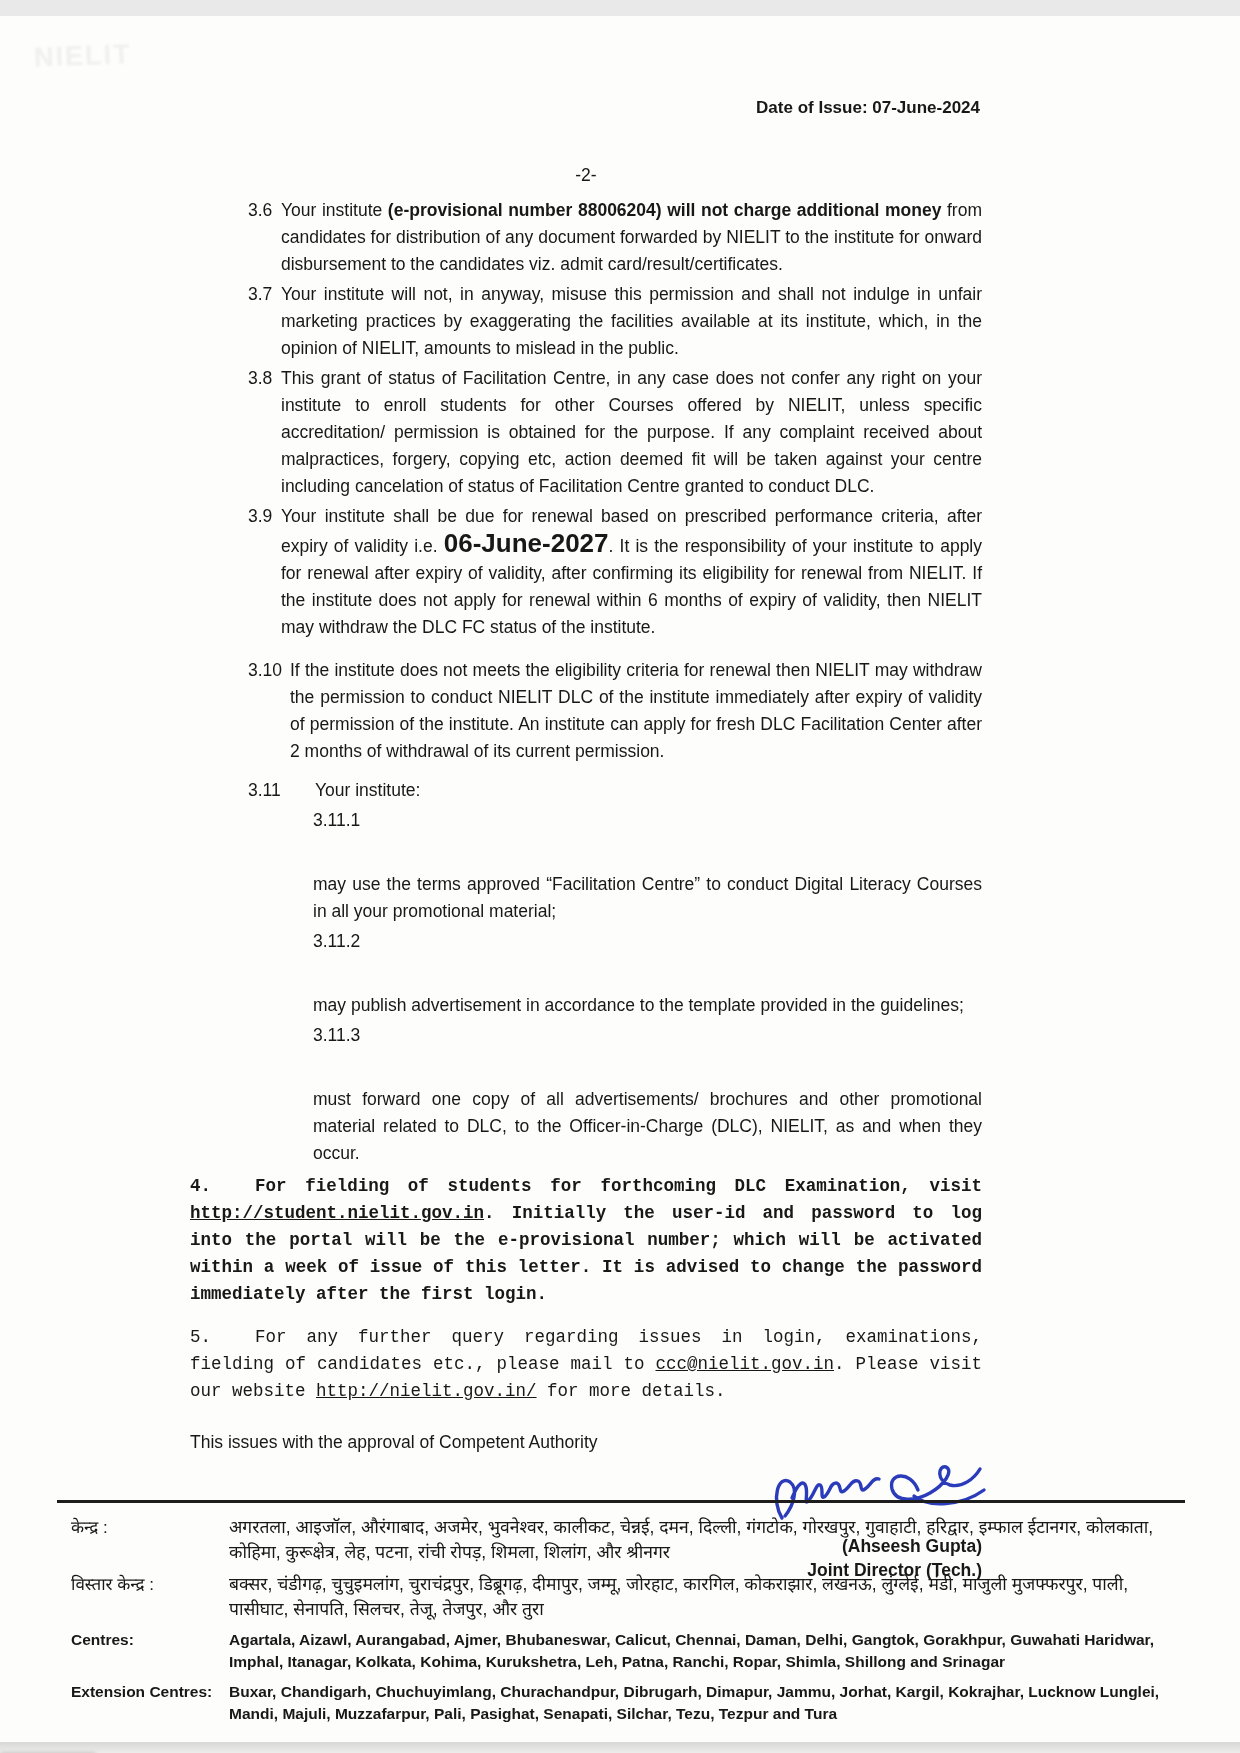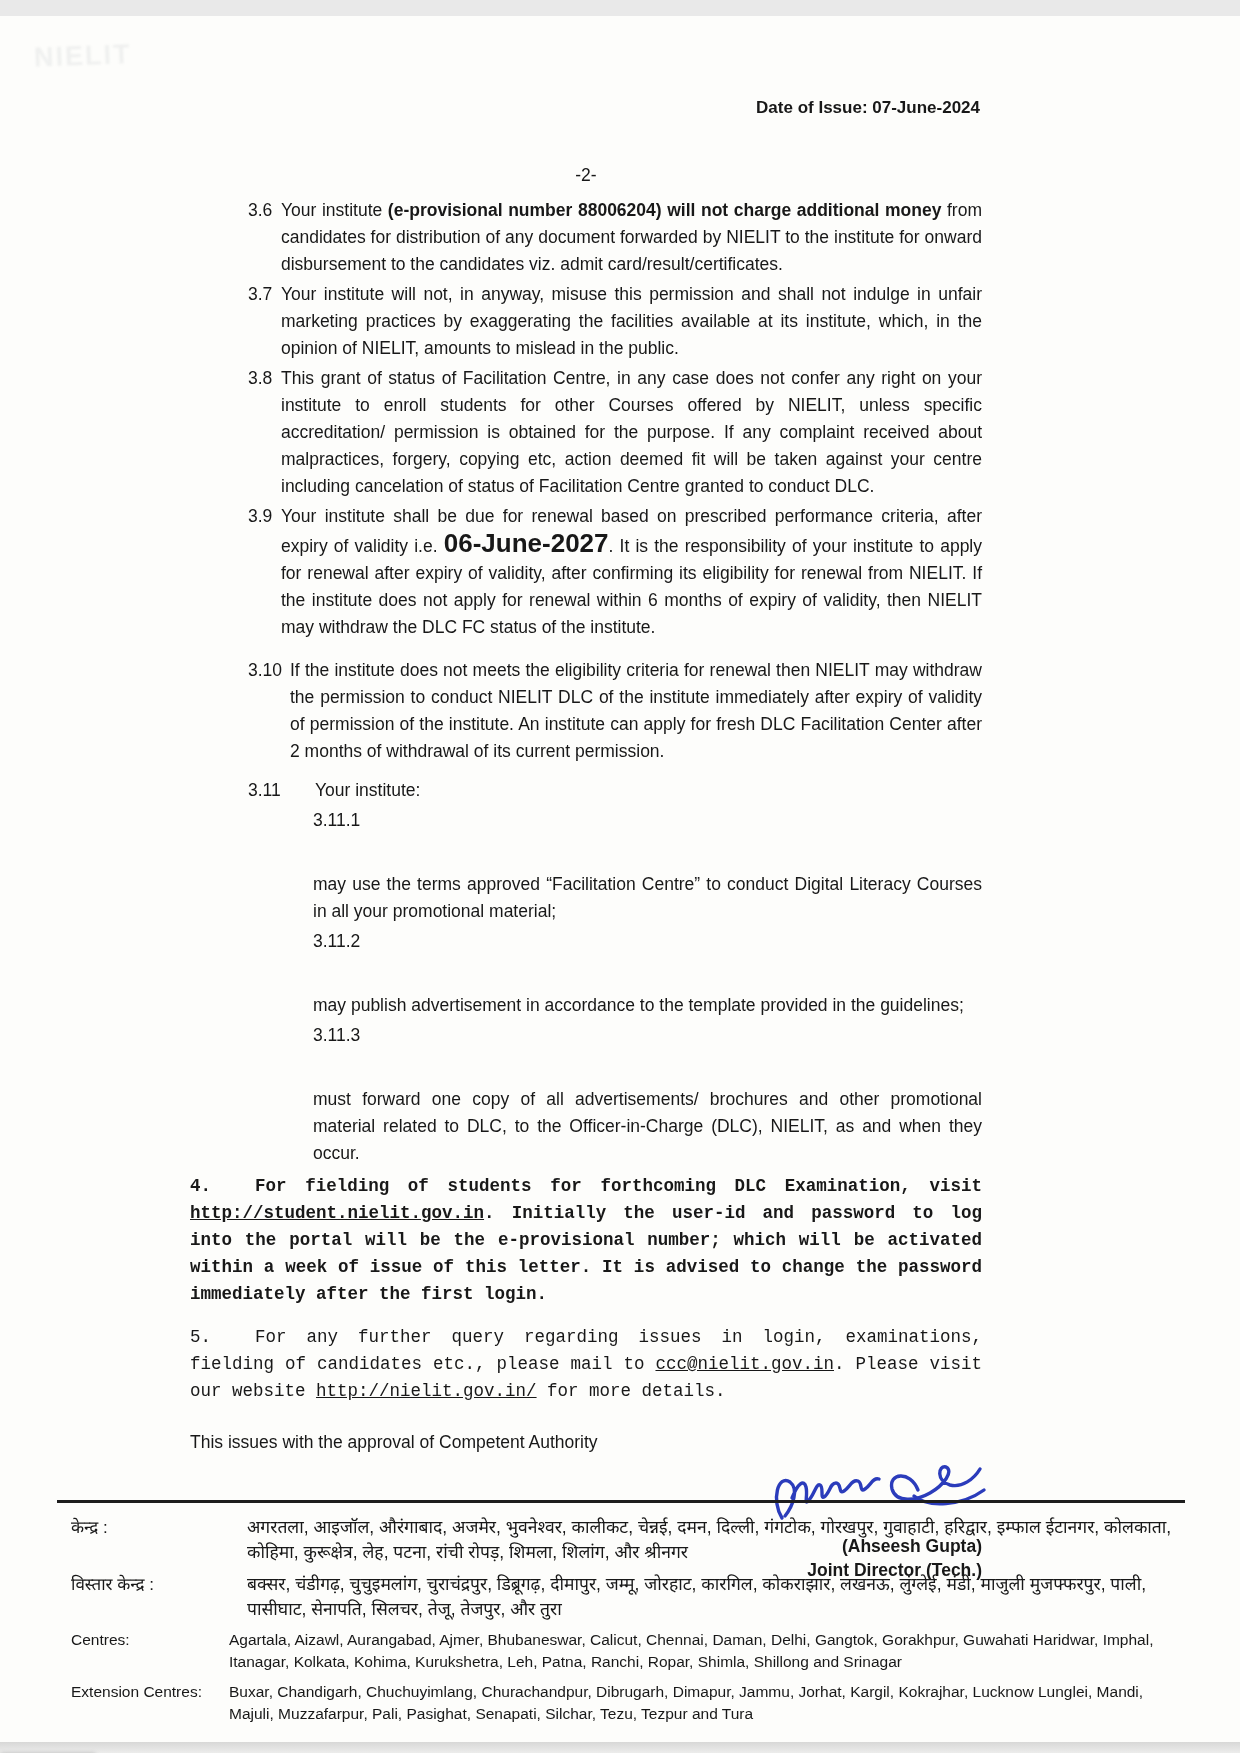--- a/index.html
+++ b/index.html
@@ -45,23 +45,23 @@
   .seg-b{font-weight:700;}
   .seg-u{text-decoration:underline;}
   .seg-lg{font-weight:700;font-size:26px;}
   .footer{
     position:absolute;top:1484px;left:57px;width:1128px;
     border-top:3px solid #1d1d1d;padding-top:12px;
   }
   .frow{display:flex;}
   .flabel{flex:0 0 158px;padding-left:14px;}
   .fvalue{flex:1;}
-  .hindi{font-size:17.5px;line-height:25px;margin-bottom:7px;gap:18px;}
+  .hindi{font-size:17.5px;line-height:25px;margin-bottom:7px;}
   .hindi .flabel{font-size:17px;}
-  .eng{font-weight:400;font-size:15.5px;line-height:21.5px;margin-bottom:9px;}
+  .eng{font-weight:700;font-size:15.5px;line-height:21.5px;margin-bottom:9px;}
   .scan-bottom{
     position:absolute;top:1726px;left:0;width:1240px;height:27px;
     background:linear-gradient(180deg,#b9b9b9 0%,#e3e3e3 45%,#f1f1f1 100%);
     opacity:.55;
   }
   .scan-corner{
     position:absolute;top:1737px;left:0;width:96px;height:14px;
     background:#898989;opacity:.5;border-radius:3px;filter:blur(2px);
   }
 </style>

